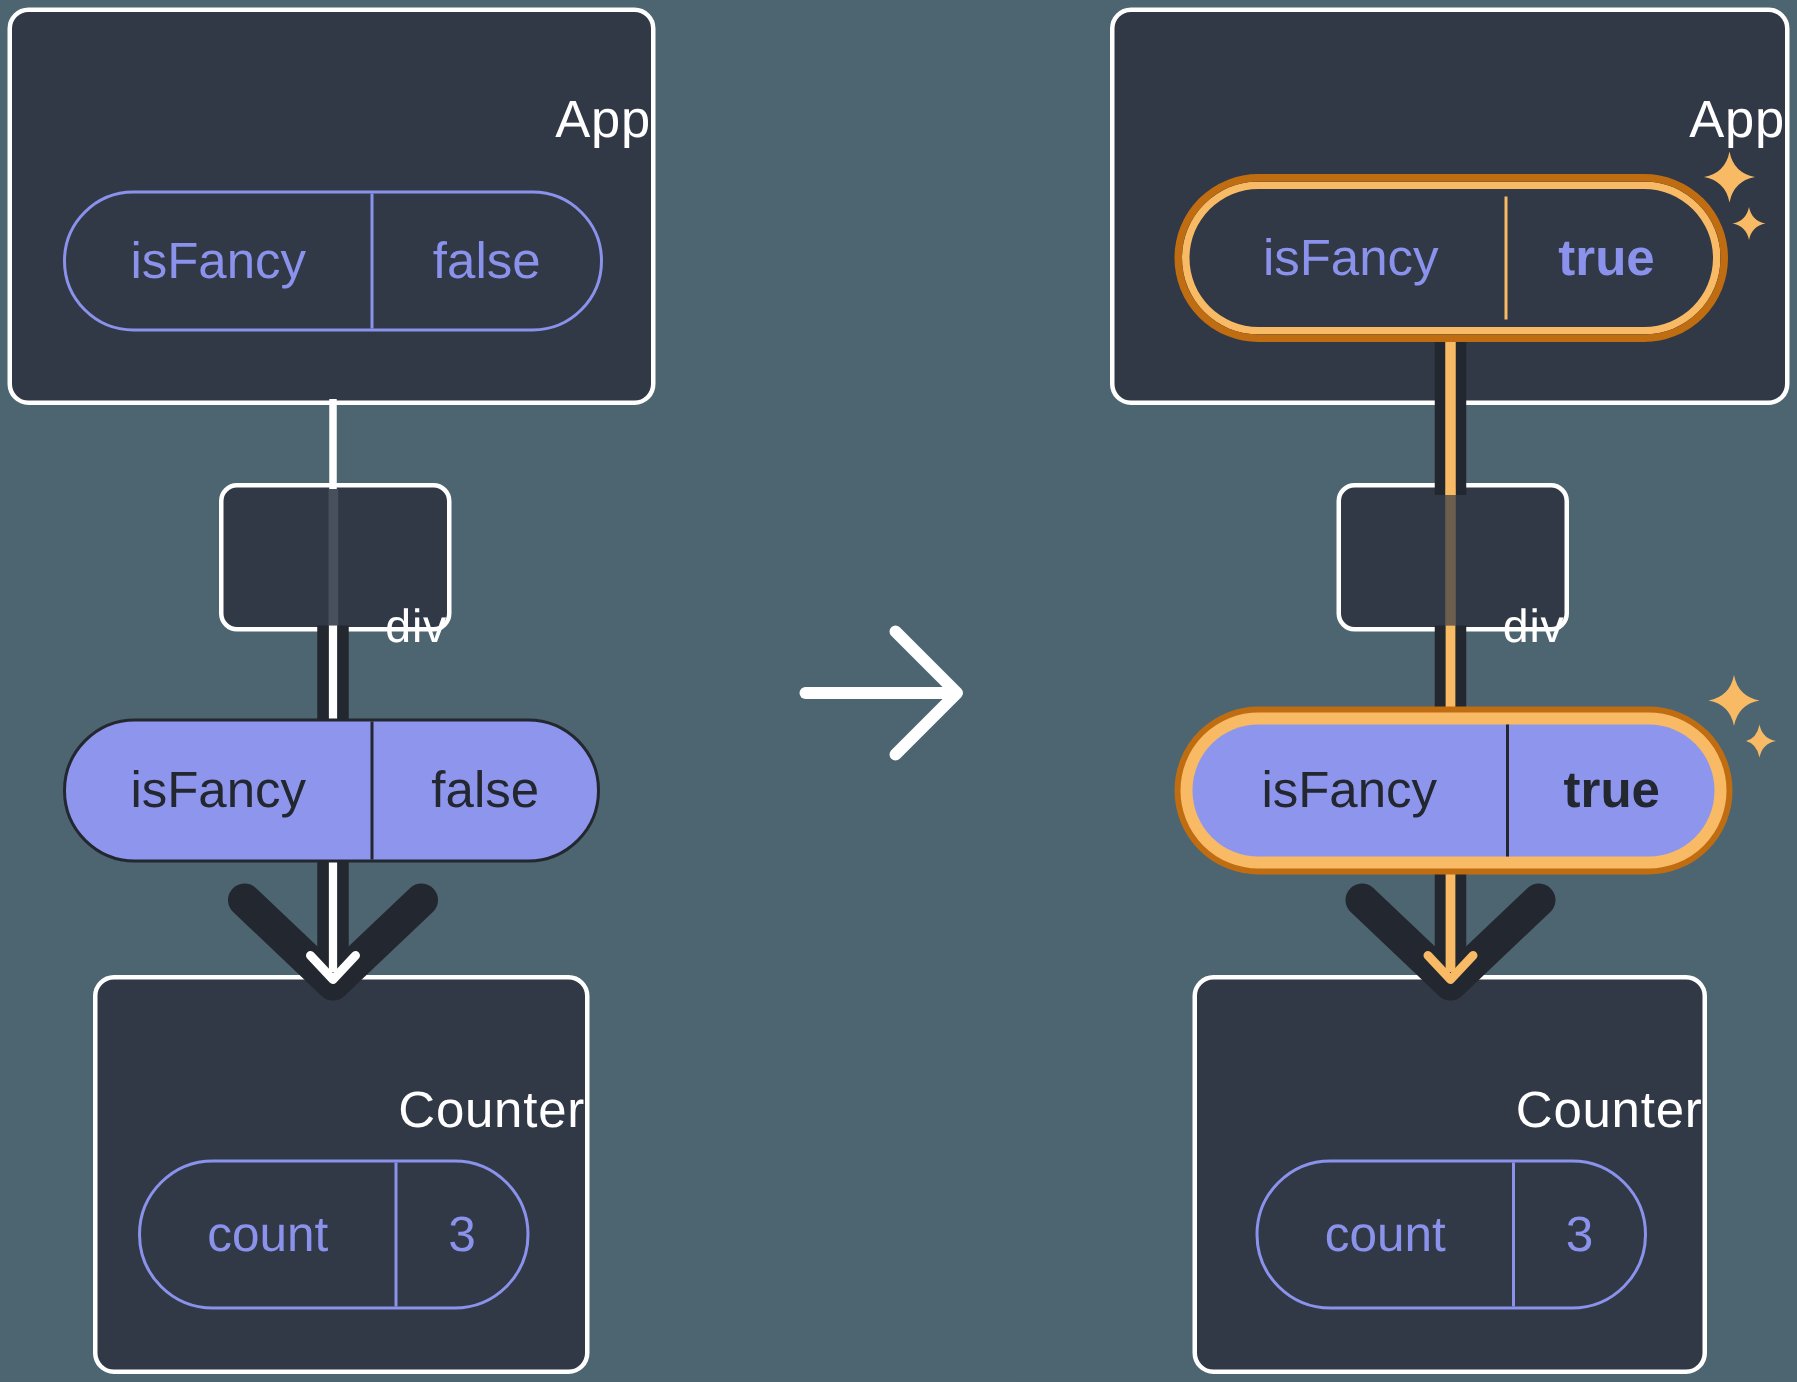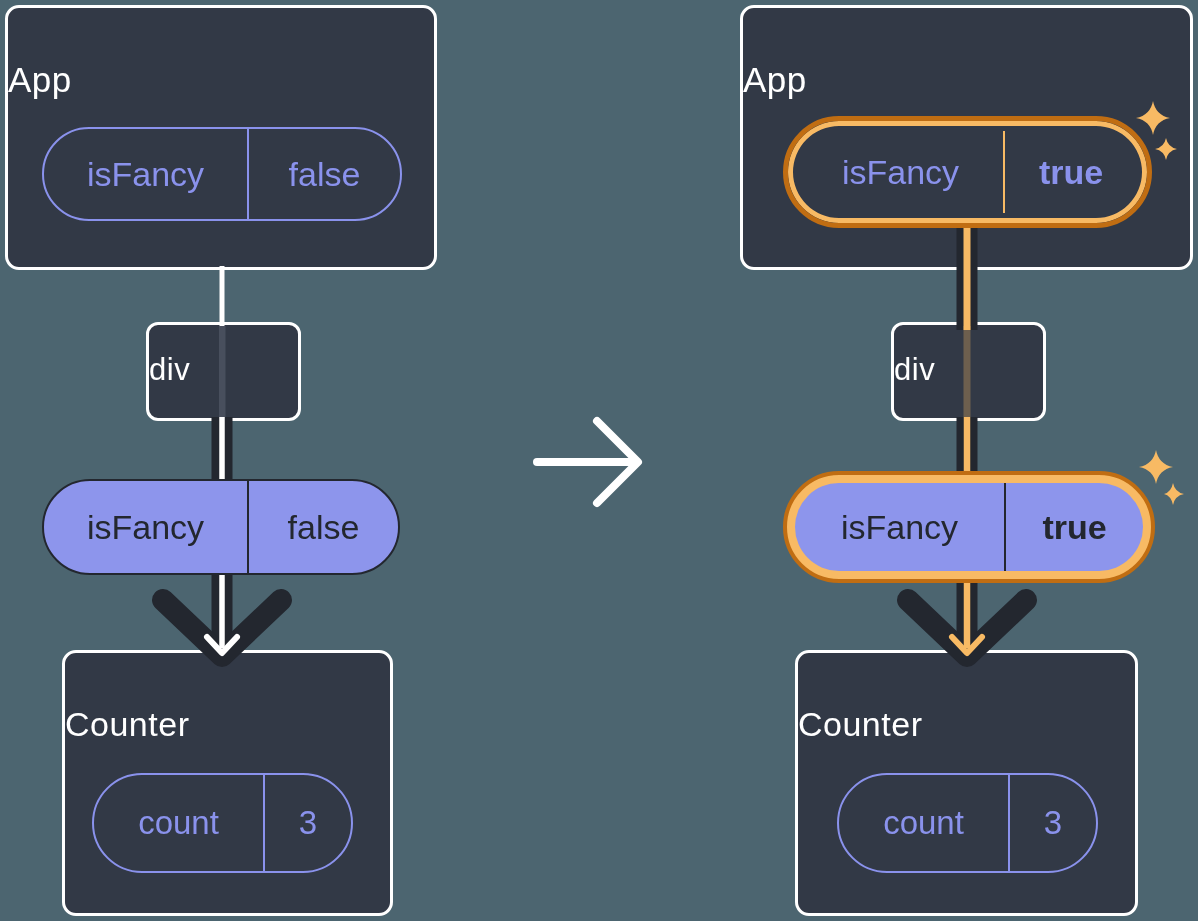--- a/index.html
+++ b/index.html
@@ -10,26 +10,26 @@
   }
   
   .card{
     position:absolute;box-sizing:border-box;
     background:var(--card-fill);
     border:3.5px solid var(--white);
     border-radius:14px;
   }
   .card-title{
     position:relative;z-index:3;
-    text-align:left;color:var(--white);
+    text-align:right;color:var(--white);
     font-weight:500;letter-spacing:.5px;
   }
   .title-app{margin-top:52px;font-size:35px;}
-  .title-counter{margin-top:52px;font-size:34px;}
-  .title-div{font-size:31px;line-height:90px;}
+  .title-counter{margin-top:68px;font-size:34px;}
+  .title-div{font-size:31px;line-height:90px;margin-top:48px;}
   
   .overlay{position:absolute;left:0;top:0;}
   .stroke-dark{stroke:var(--dark);}
   .stroke-white{stroke:var(--white);}
   .stroke-orange{stroke:var(--accent-orange);}
   .fill-orange{fill:var(--accent-orange);}
   .stripe-before{fill:rgba(224,230,255,0.13);}
   .stripe-after{fill:rgba(248,186,100,0.30);}
   
   .pill{

